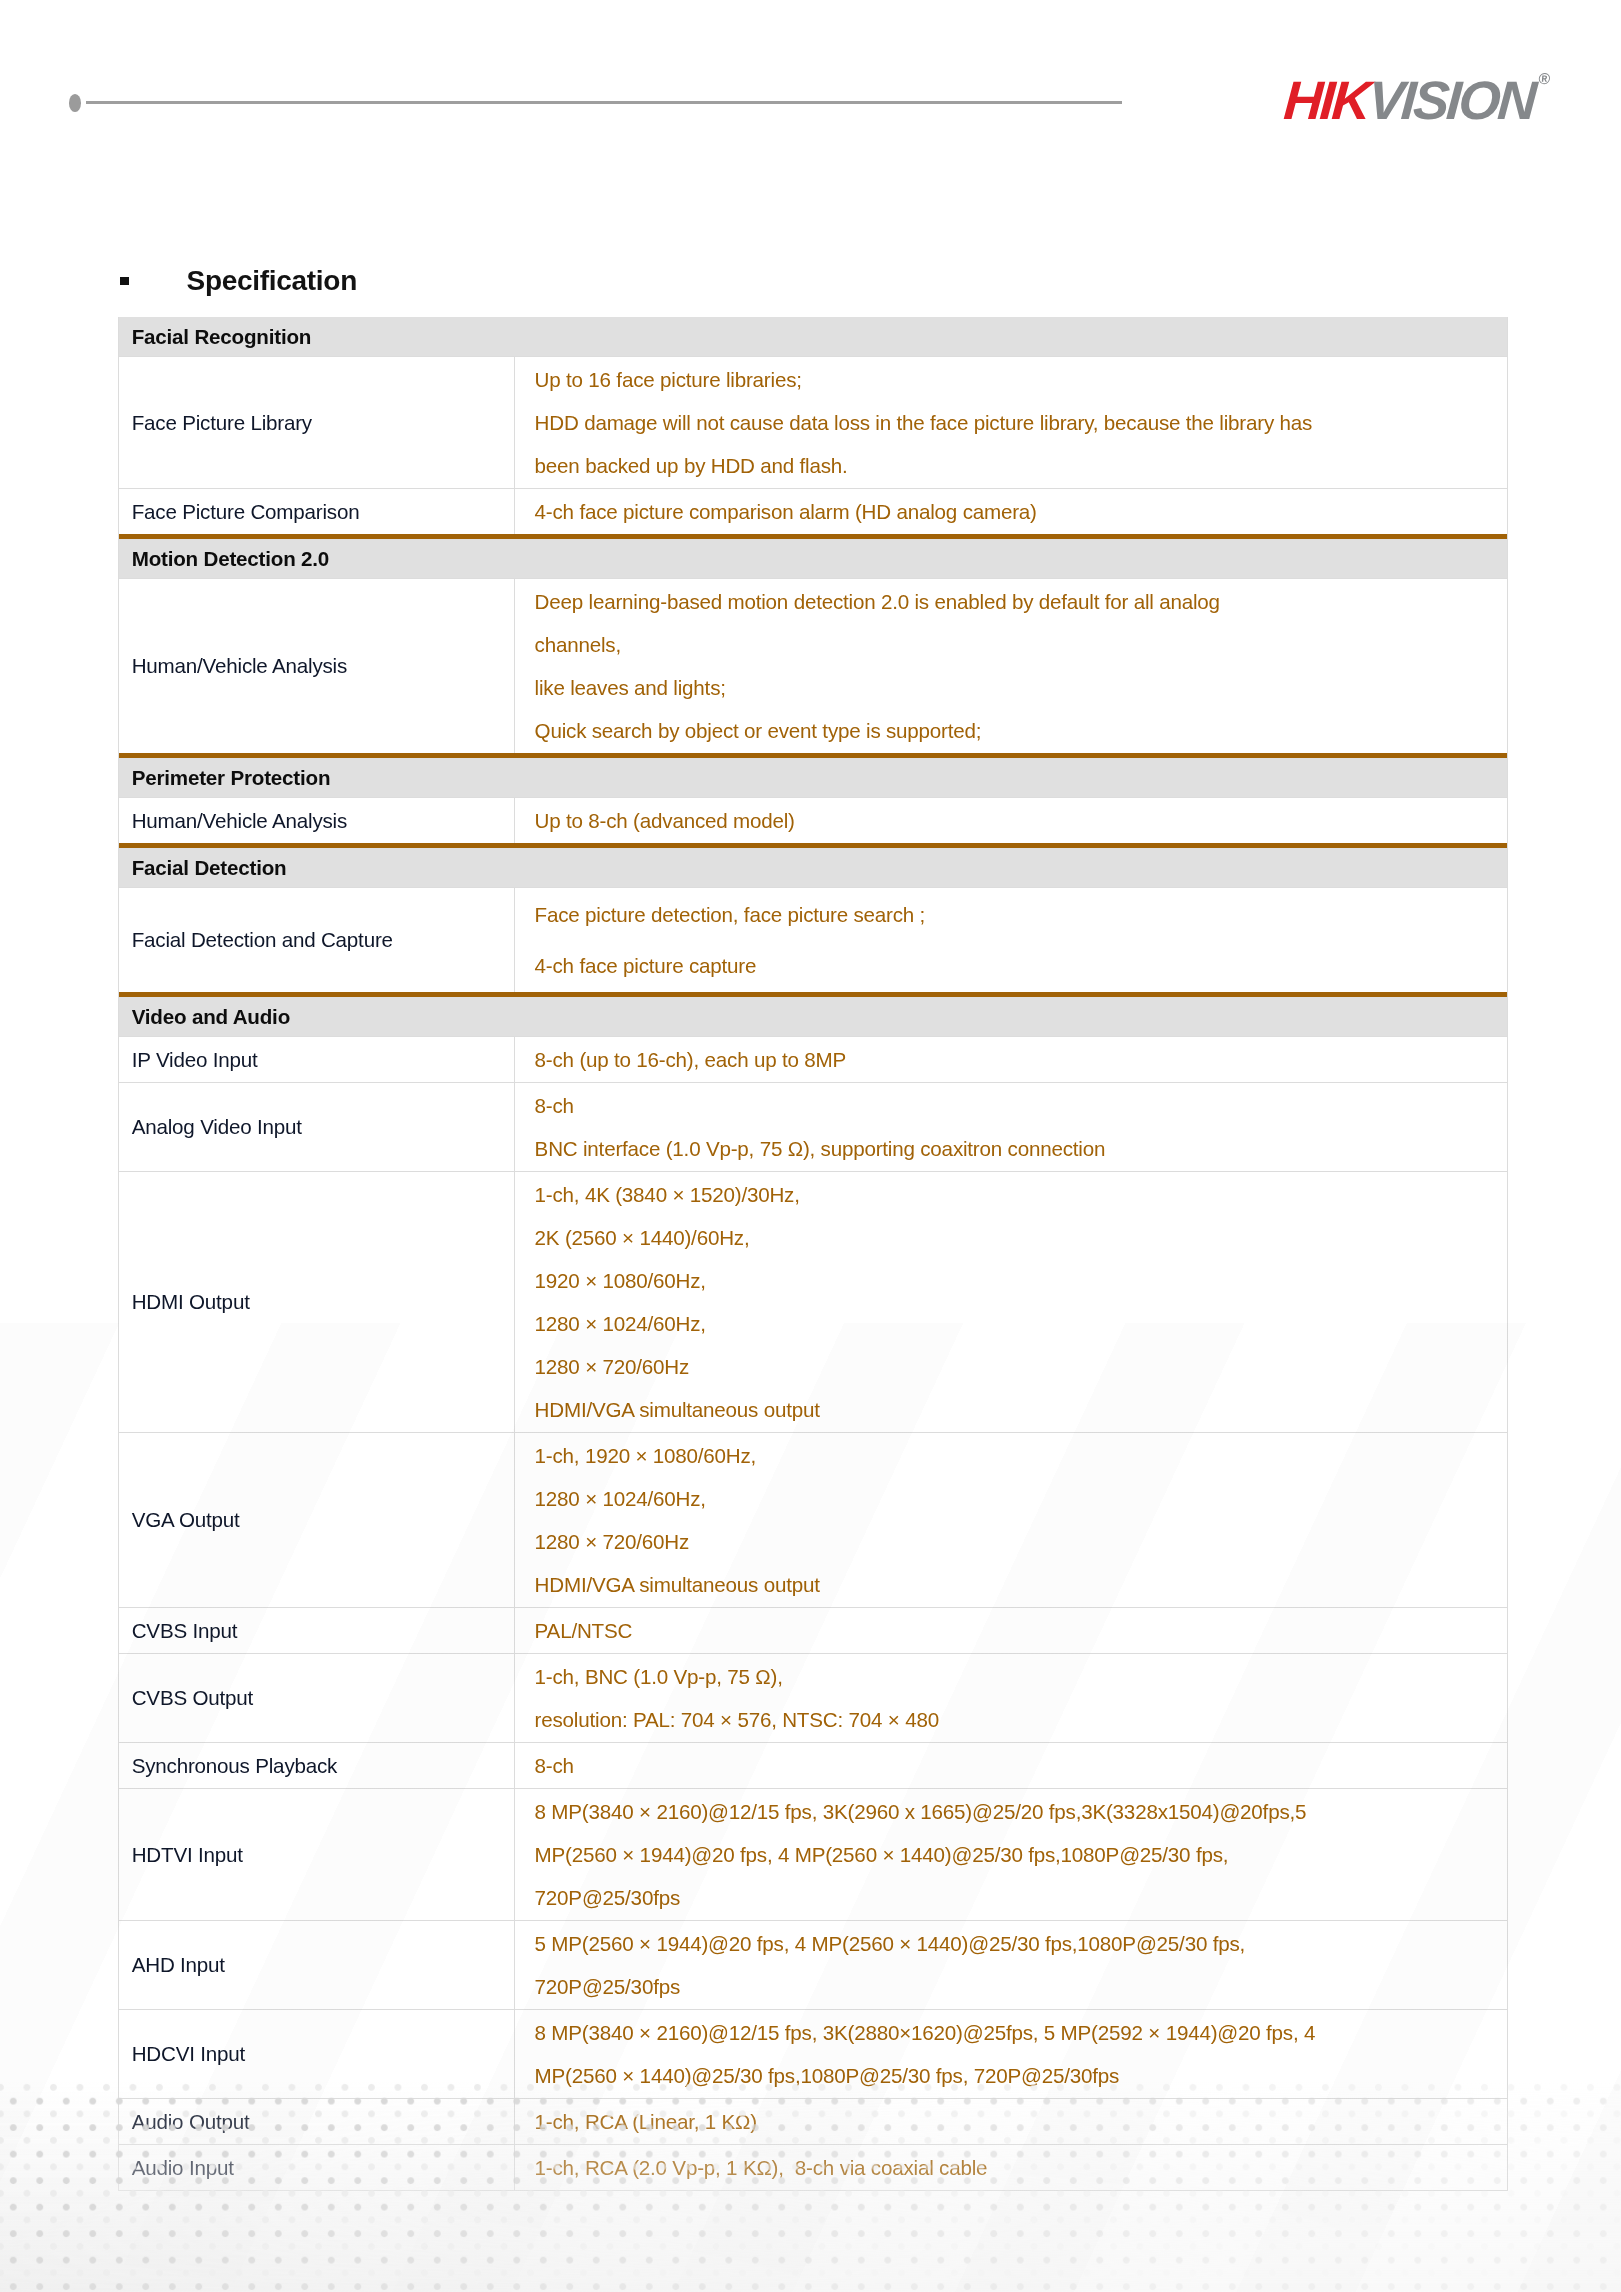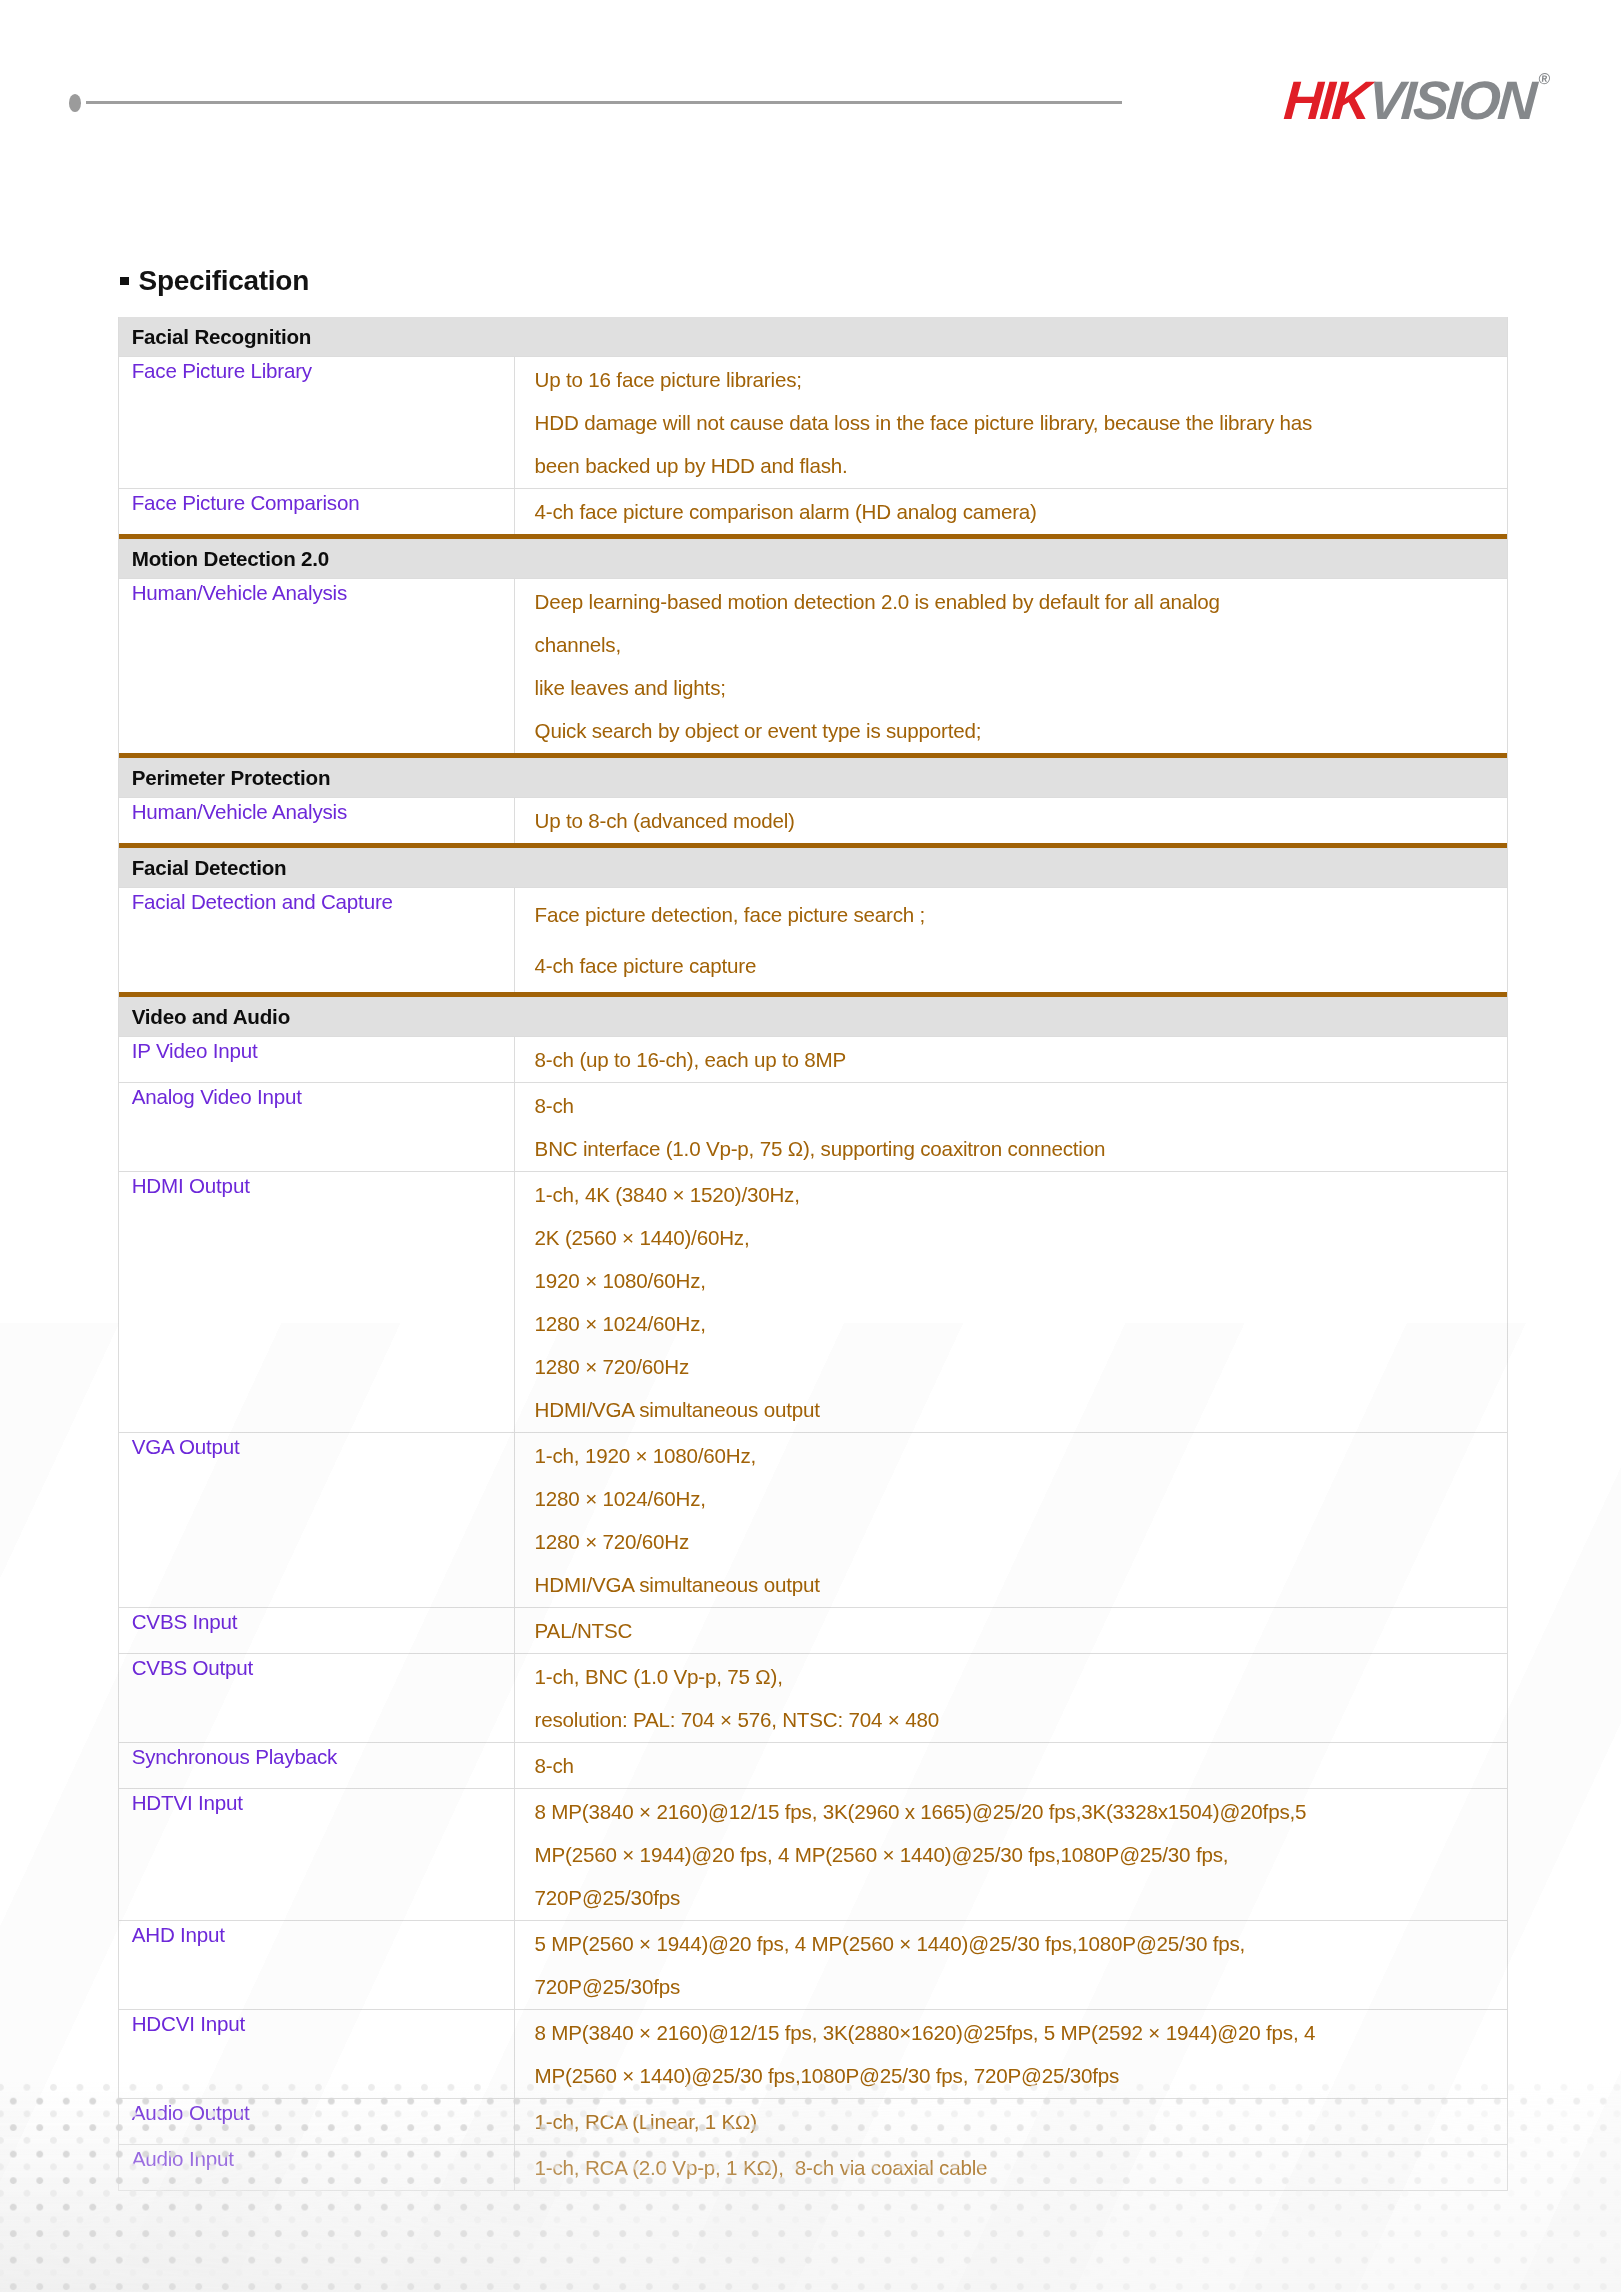--- a/index.html
+++ b/index.html
@@ -36,21 +36,21 @@
     font-size: 15.7px; color: #85888b;
     vertical-align: top; letter-spacing: 0;
     position: relative; top: -2px; left: 2.9px;
   }
 
   
   .content { position: absolute; left: 118px; top: 265px; width: 1390px; }
 
   .title-row { display: flex; align-items: center; margin: 0 0 11.8px 2px; }
   .title-bullet { width: 8.8px; height: 8.8px; background: #111; margin-right: 9.8px; flex: 0 0 auto; }
-  .page-title { font-size: 28px; font-weight: bold; color: #131313; letter-spacing: -0.3px; }
+  .page-title { font-size: 28px; font-weight: bold; color: #131313; letter-spacing: -0.3px; margin-left: 48px; }
 
   .spec-table {
     border: 1px solid #dcdcdc;
     border-top: none;
     background: #fff;
     font-size: 20.6px;
     letter-spacing: -0.2px;
     margin-top: 20px;
   }
   .t-section {
@@ -59,24 +59,24 @@
     display: flex; align-items: center;
     padding-left: 12.7px;
     font-weight: bold;
     border-top: 5px solid #a16207;
     color: #0d0d0d;
   }
   .spec-table > :first-child { border-top: none; }
   .t-row { display: flex; border-top: 1px solid #dcdcdc; }
   .t-label {
     flex: 0 0 396px; width: 396px; box-sizing: border-box;
-    display: flex; align-items: flex-start;
+    display: flex; align-items: center;
     padding: 2px 7.8px 2px 12.7px;
     border-right: 1px solid #dcdcdc;
-    color: #6d28d9;
+    color: #0f172a;
   }
   .t-value {
     flex: 1 1 auto; box-sizing: border-box;
     padding: 1px 11.8px 1px 19.6px;
     color: #a16207;
   }
   .t-line { line-height: 43px; white-space: pre-wrap; }
   .t-row.spacious .t-line { line-height: 51px; }
 
   

